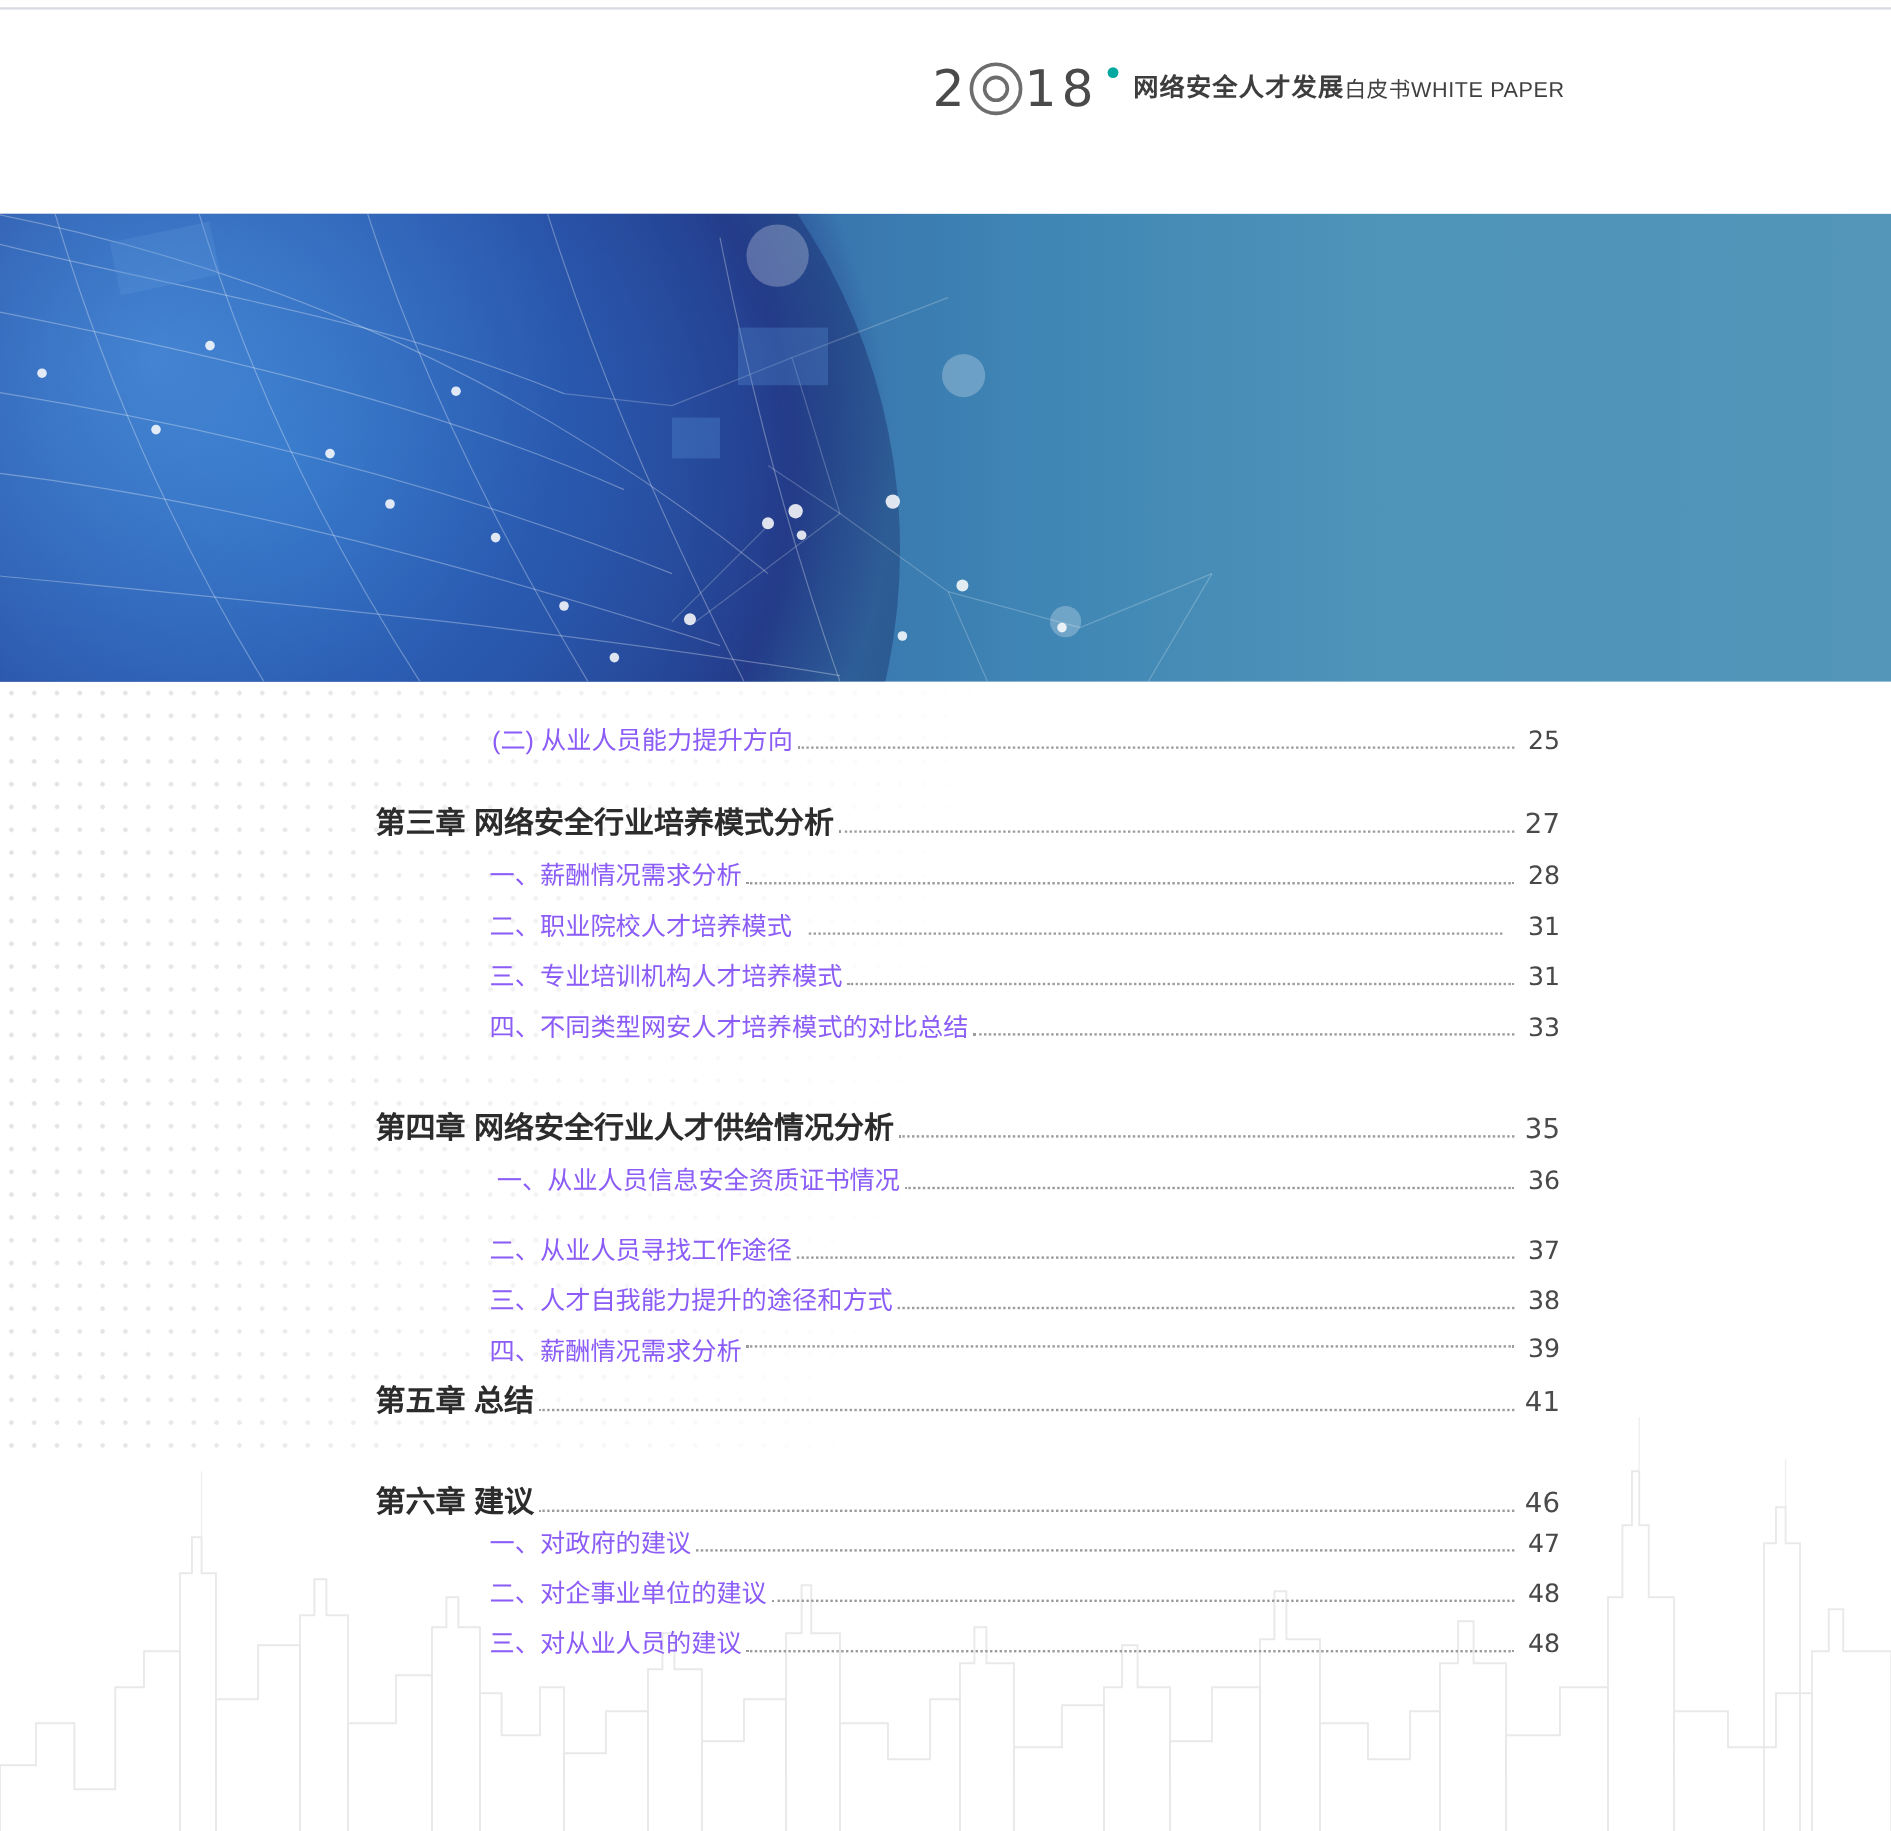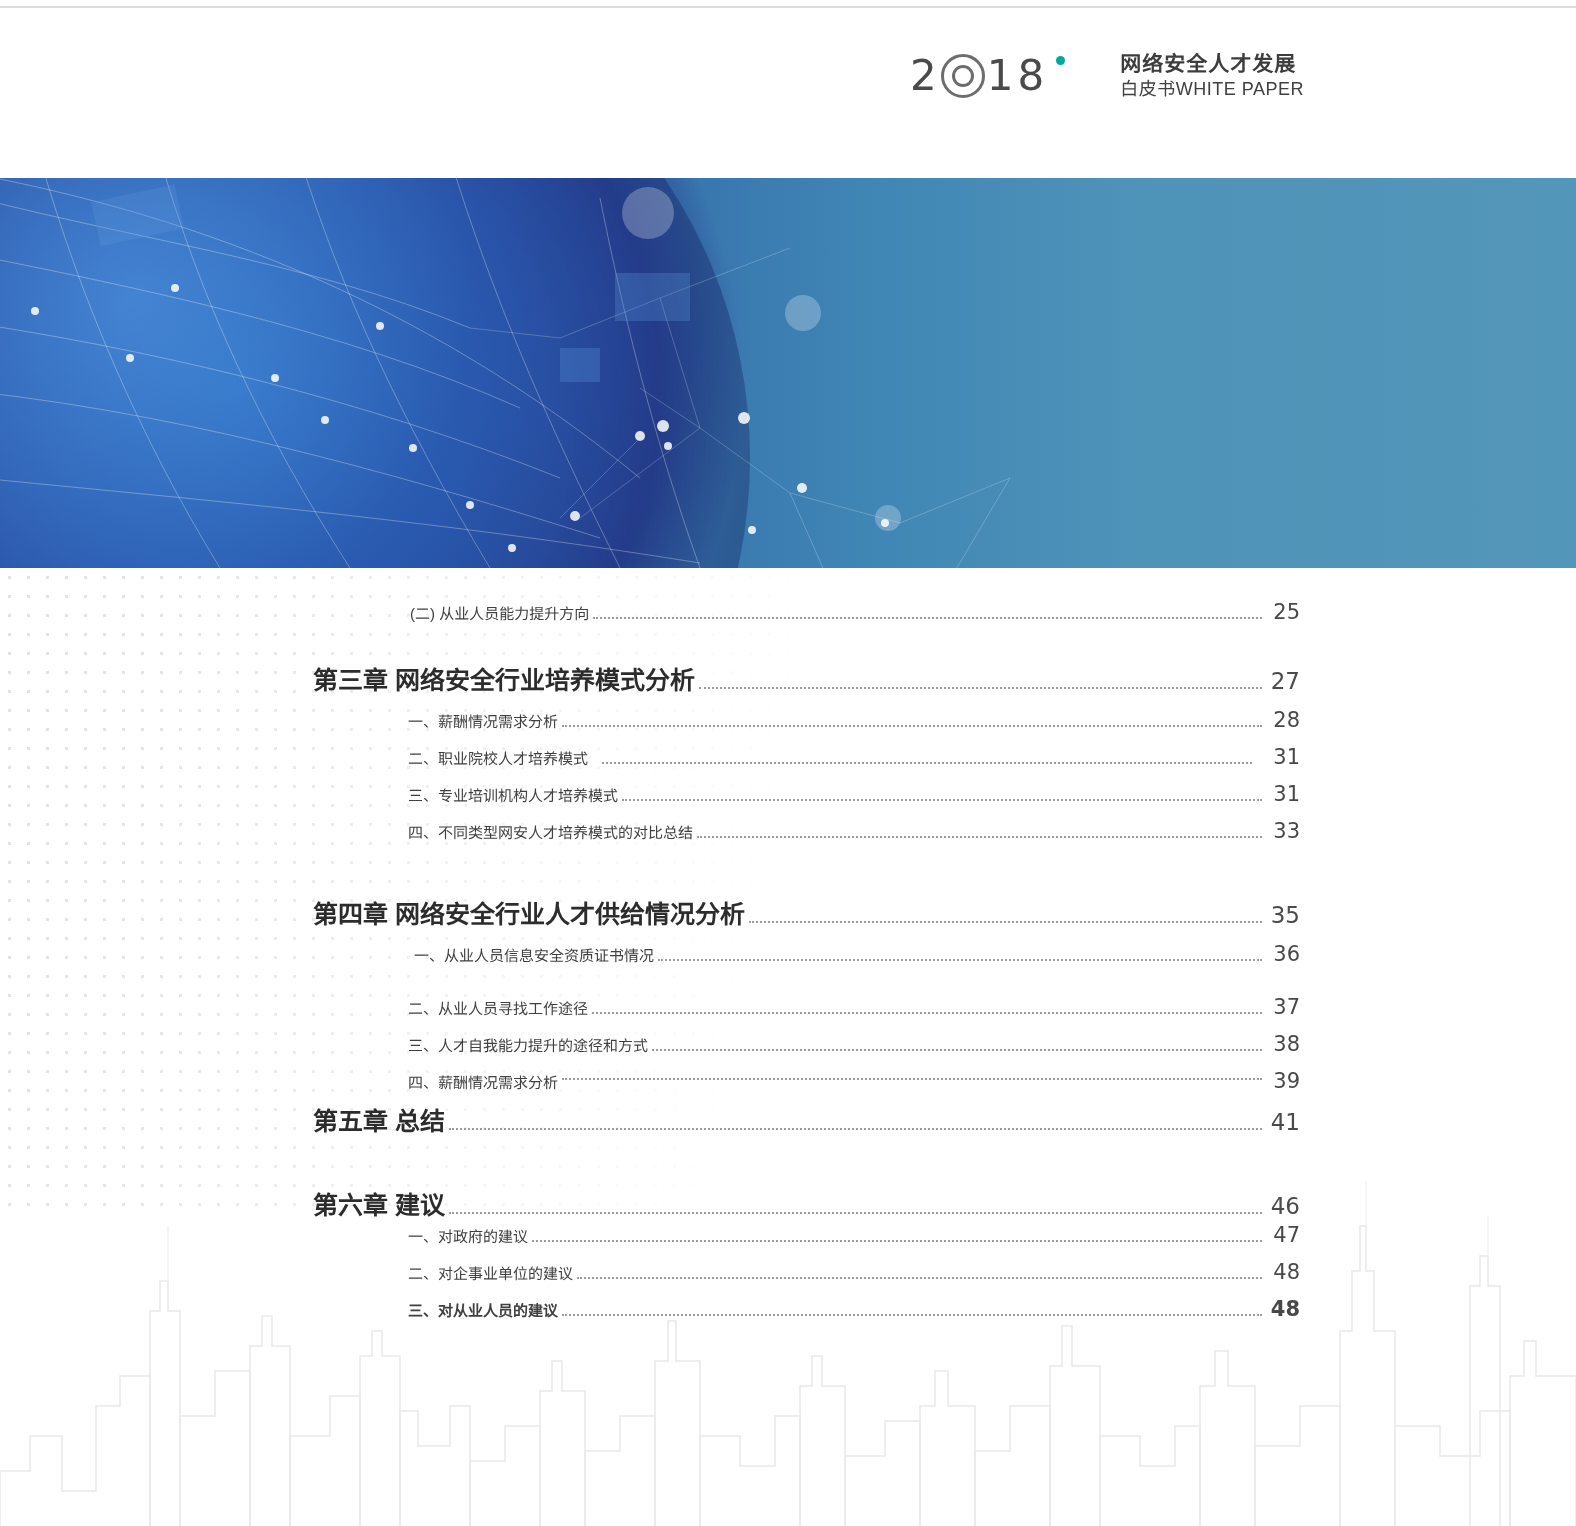--- a/index.html
+++ b/index.html
@@ -72,25 +72,24 @@
   }
   .brand-dot {
     width: 9px; height: 9px;
     border-radius: 50%;
     background: #00a8a0;
     align-self: flex-start;
     margin-top: 4px;
   }
   .brand-text {
     display: flex;
-    flex-direction: column;
+    flex-direction: row;
     justify-content: center;
     line-height: 1.15;
     padding-left: 2px;
-    margin-left: 43px;
   }
   .brand-line1 {
     font-size: 21px;
     font-weight: bold;
     color: #3d3d3d;
     letter-spacing: 1px;
   }
   .brand-line2 {
     font-size: 18px;
     font-weight: normal;
@@ -156,22 +155,22 @@
     z-index: 10;
   }
   .toc-row {
     display: flex;
     align-items: baseline;
     color: #4b4b4b;
     margin-bottom: 2px;
   }
   .toc-row .label {
     white-space: nowrap;
-    font-size: 15px;
-    color: #404040;
+    font-size: 21px;
+    color: #8b5cf6;
   }
   .toc-row .leader {
     flex: 1;
     border-bottom: 2px dotted #9b9b9b;
     margin: 0 4px 6px 4px;
     height: 1px;
     min-width: 12px;
   }
   .toc-row .page {
     white-space: nowrap;
@@ -382,20 +381,20 @@
       <div class="toc-row" style="margin-left: 408px; width: 892px; ">
         <span class="label">一、对政府的建议</span>
         <span class="leader"></span>
         <span class="page">47</span>
       </div>
       <div class="toc-row" style="margin-left: 408px; width: 892px; margin-top: 12px;">
         <span class="label">二、对企事业单位的建议</span>
         <span class="leader"></span>
         <span class="page">48</span>
       </div>
-      <div class="toc-row" style="margin-left: 408px; width: 892px; margin-top: 12px; font-weight: bold;">
+      <div class="toc-row" style="margin-left: 408px; width: 892px; margin-top: 12px;">
         <span class="label">三、对从业人员的建议</span>
         <span class="leader"></span>
         <span class="page">48</span>
       </div>
     </div>
 
 </div>
 
 </body></html>

